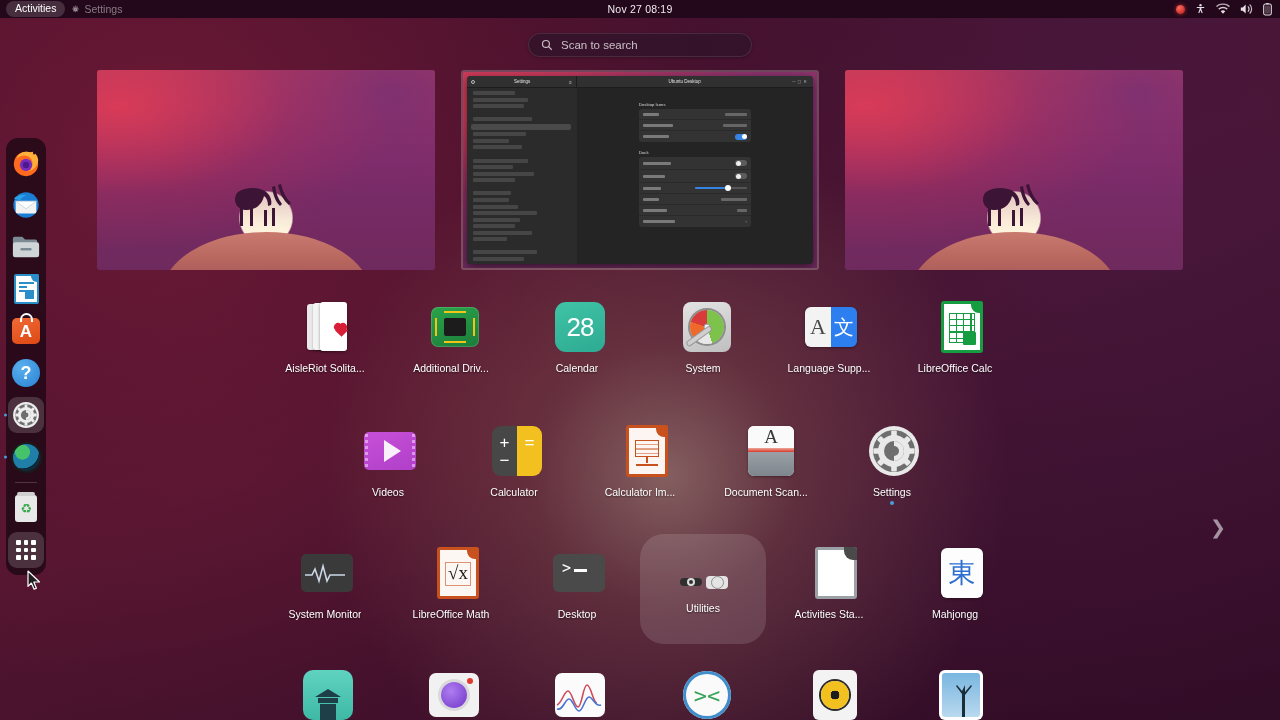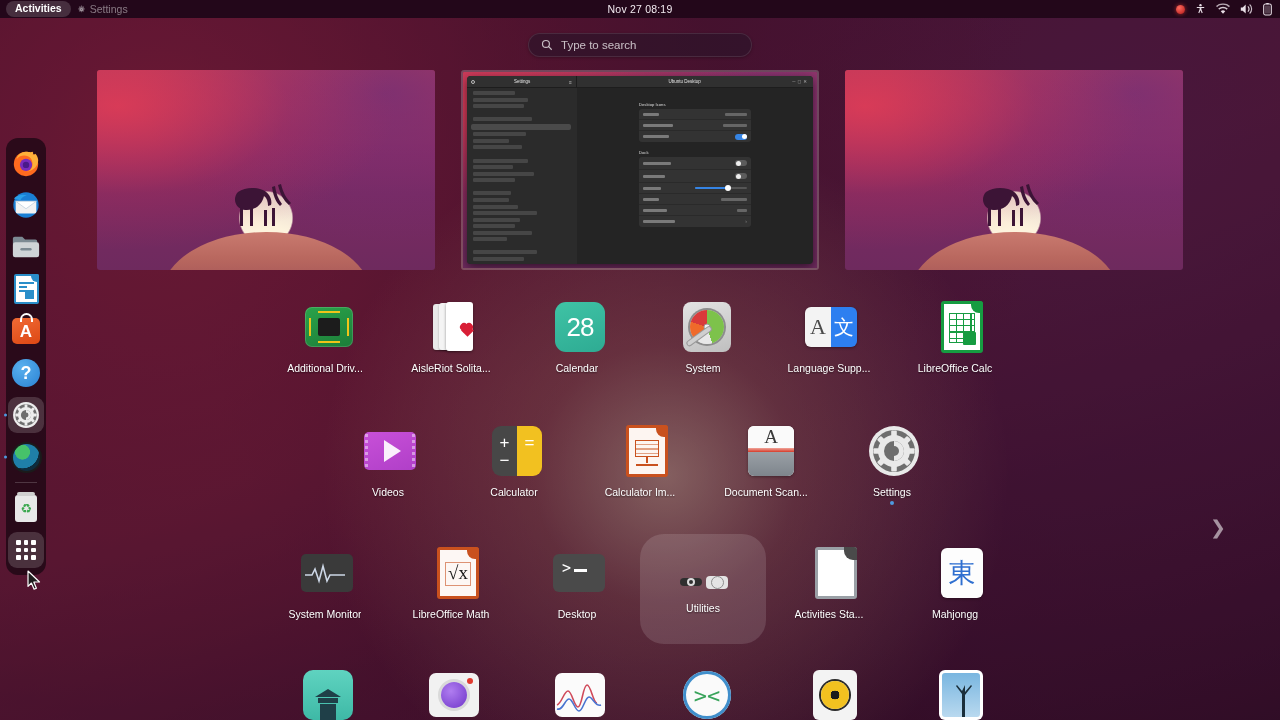--- a/index.html
+++ b/index.html
@@ -26,21 +26,21 @@
   
   #topbar{
     position:absolute; top:0; left:0; width:1280px; height:18px;
     background:#23071a; display:flex; align-items:center; z-index:40;
     font-size:10.5px;
   }
   .tb-left{ display:flex; align-items:center; gap:6px; padding-left:6px;}
   #activities-btn{
     background:rgba(255,255,255,0.16); border-radius:9px;
     padding:1px 9px 2px; font-size:10.5px; color:#fff; line-height:13px;
-    font-weight:700;
+    font-weight:400;
   }
   #app-menu{ display:flex; align-items:center; gap:4px; color:rgba(255,255,255,0.45); }
   #app-menu .gear{ width:9px;height:9px; }
   .tb-center{
     position:absolute; left:0; right:0; text-align:center;
     font-size:10.5px; color:#f2eaf0; letter-spacing:.2px; pointer-events:none;
   }
   .tb-right{
     margin-left:auto; display:flex; align-items:center; gap:10px;
     padding-right:8px; height:18px;
@@ -180,21 +180,21 @@
     </svg>
   </div>
 </div>
 
 <div id="search-wrap">
   <div id="search-entry">
     <svg width="12" height="12" viewBox="0 0 16 16" fill="none" stroke="rgba(255,255,255,0.72)" stroke-width="1.6">
       <circle cx="6.6" cy="6.6" r="4.6"></circle>
         <path d="M10.2 10.2 14.3 14.3"></path>
     </svg>
-    <span class="txt">Type to search</span>
+    <span class="txt">Scan to search</span>
   </div>
 </div>
 
 <div id="workspaces">
 
   <div class="ws side">
     <div class="wallpaper">
       <div class="hill"></div>
       <svg class="deer" width="92" height="56" viewBox="0 0 92 56">
         <g fill="#3c1436">
@@ -321,47 +321,47 @@
       </svg>
     </div>
   </div>
 </div>
 
 <div id="appgrid">
 
   <div class="grid-row">
     <div class="app">
       <div class="ico">
-        <div class="sq" style="width:48px;height:40px;background:linear-gradient(160deg,#2aa34a,#1c7d39);border-radius:7px;position:relative;">
-          <div style="width:22px;height:18px;background:#1c1c1c;border-radius:2px;"></div>
-          <div style="position:absolute;inset:0;border-radius:7px;box-shadow:inset 0 0 0 1px rgba(255,255,255,.15);"></div>
-          <div style="position:absolute;top:4px;left:13px;width:22px;height:2px;background:#f0c419;"></div>
-          <div style="position:absolute;bottom:4px;left:13px;width:22px;height:2px;background:#f0c419;"></div>
-          <div style="position:absolute;left:4px;top:11px;width:2px;height:18px;background:#f0c419;"></div>
-          <div style="position:absolute;right:4px;top:11px;width:2px;height:18px;background:#f0c419;"></div>
-        </div>
-      </div>
-      <div class="lbl">Additional Driv...</div>
-      <div class="run-dot hidden"></div>
-    </div>
-
-    <div class="app">
-      <div class="ico">
         <div style="position:relative;width:46px;height:50px;">
           <div style="position:absolute;left:0;top:2px;width:24px;height:46px;background:#e9e9e9;border-radius:3px;box-shadow:0 1px 2px rgba(0,0,0,.35);"></div>
           <div style="position:absolute;left:6px;top:1px;width:24px;height:47px;background:#f4f4f4;border-radius:3px;box-shadow:0 1px 2px rgba(0,0,0,.3);"></div>
           <div style="position:absolute;left:13px;top:0;width:27px;height:49px;background:#fff;border-radius:3px;box-shadow:0 1px 3px rgba(0,0,0,.4);"></div>
           <div style="position:absolute;left:27px;top:17px;width:14px;height:14px;">
             <div style="position:absolute;left:0;top:4px;width:8px;height:8px;background:#d81e36;border-radius:50% 50% 0 50%;transform:rotate(45deg);"></div>
             <div style="position:absolute;left:5px;top:4px;width:8px;height:8px;background:#d81e36;border-radius:50% 50% 50% 0;transform:rotate(-45deg);"></div>
             <div style="position:absolute;left:2.5px;top:7px;width:9px;height:9px;background:#d81e36;transform:rotate(45deg);"></div>
           </div>
         </div>
       </div>
       <div class="lbl">AisleRiot Solita...</div>
+      <div class="run-dot hidden"></div>
+    </div>
+
+    <div class="app">
+      <div class="ico">
+        <div class="sq" style="width:48px;height:40px;background:linear-gradient(160deg,#2aa34a,#1c7d39);border-radius:7px;position:relative;">
+          <div style="width:22px;height:18px;background:#1c1c1c;border-radius:2px;"></div>
+          <div style="position:absolute;inset:0;border-radius:7px;box-shadow:inset 0 0 0 1px rgba(255,255,255,.15);"></div>
+          <div style="position:absolute;top:4px;left:13px;width:22px;height:2px;background:#f0c419;"></div>
+          <div style="position:absolute;bottom:4px;left:13px;width:22px;height:2px;background:#f0c419;"></div>
+          <div style="position:absolute;left:4px;top:11px;width:2px;height:18px;background:#f0c419;"></div>
+          <div style="position:absolute;right:4px;top:11px;width:2px;height:18px;background:#f0c419;"></div>
+        </div>
+      </div>
+      <div class="lbl">Additional Driv...</div>
       <div class="run-dot hidden"></div>
     </div>
 
     <div class="app">
       <div class="ico">
         <div class="sq" style="width:50px;height:50px;background:linear-gradient(160deg,#3fc3a5,#2eab93);border-radius:11px;color:#fff;font-size:26px;font-weight:300;letter-spacing:-1px;">28</div>
       </div>
       <div class="lbl">Calendar</div>
       <div class="run-dot hidden"></div>
     </div>

